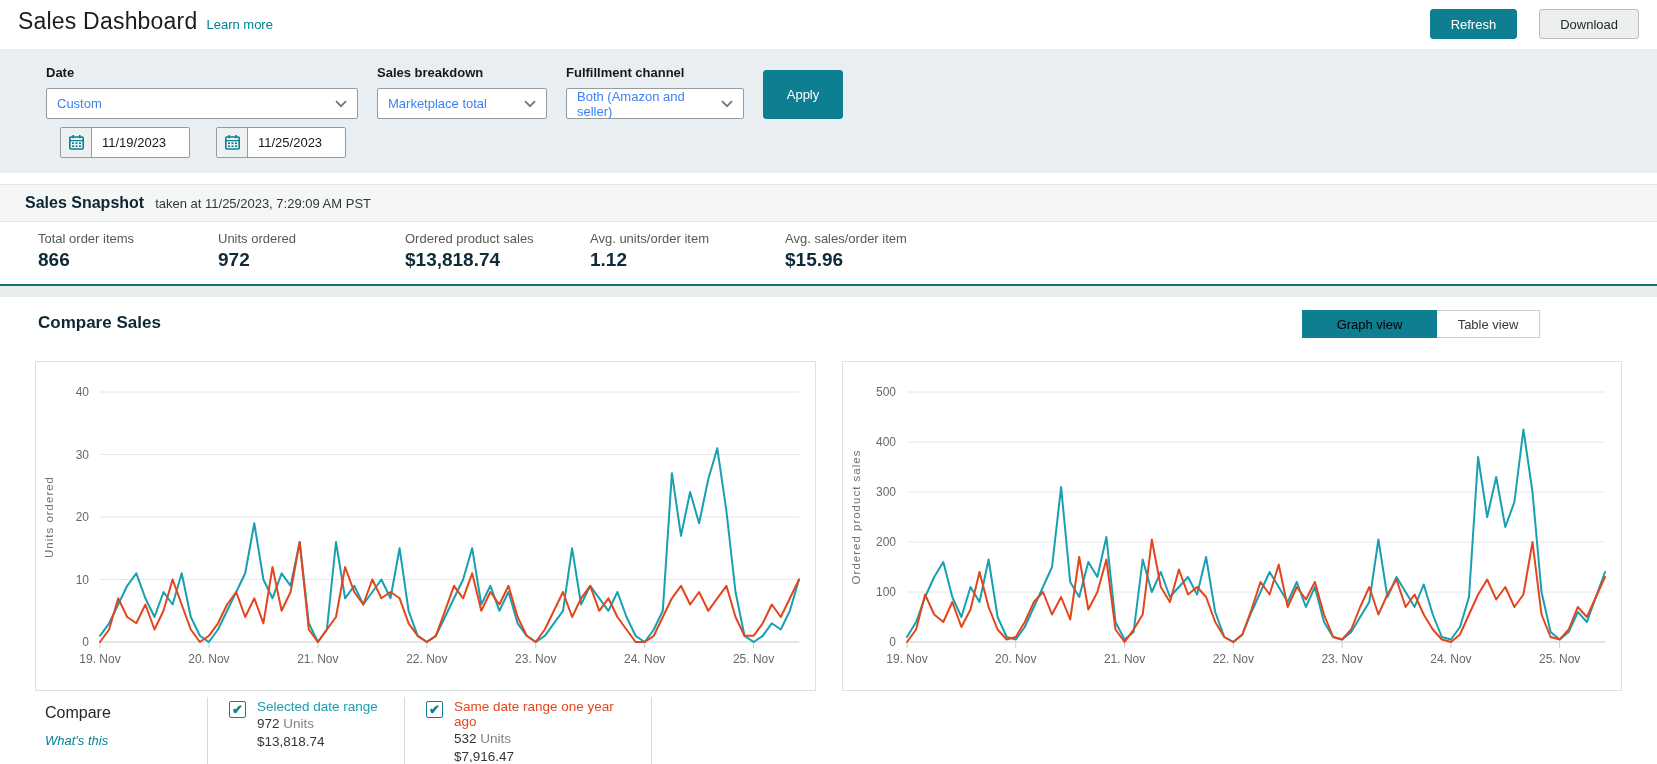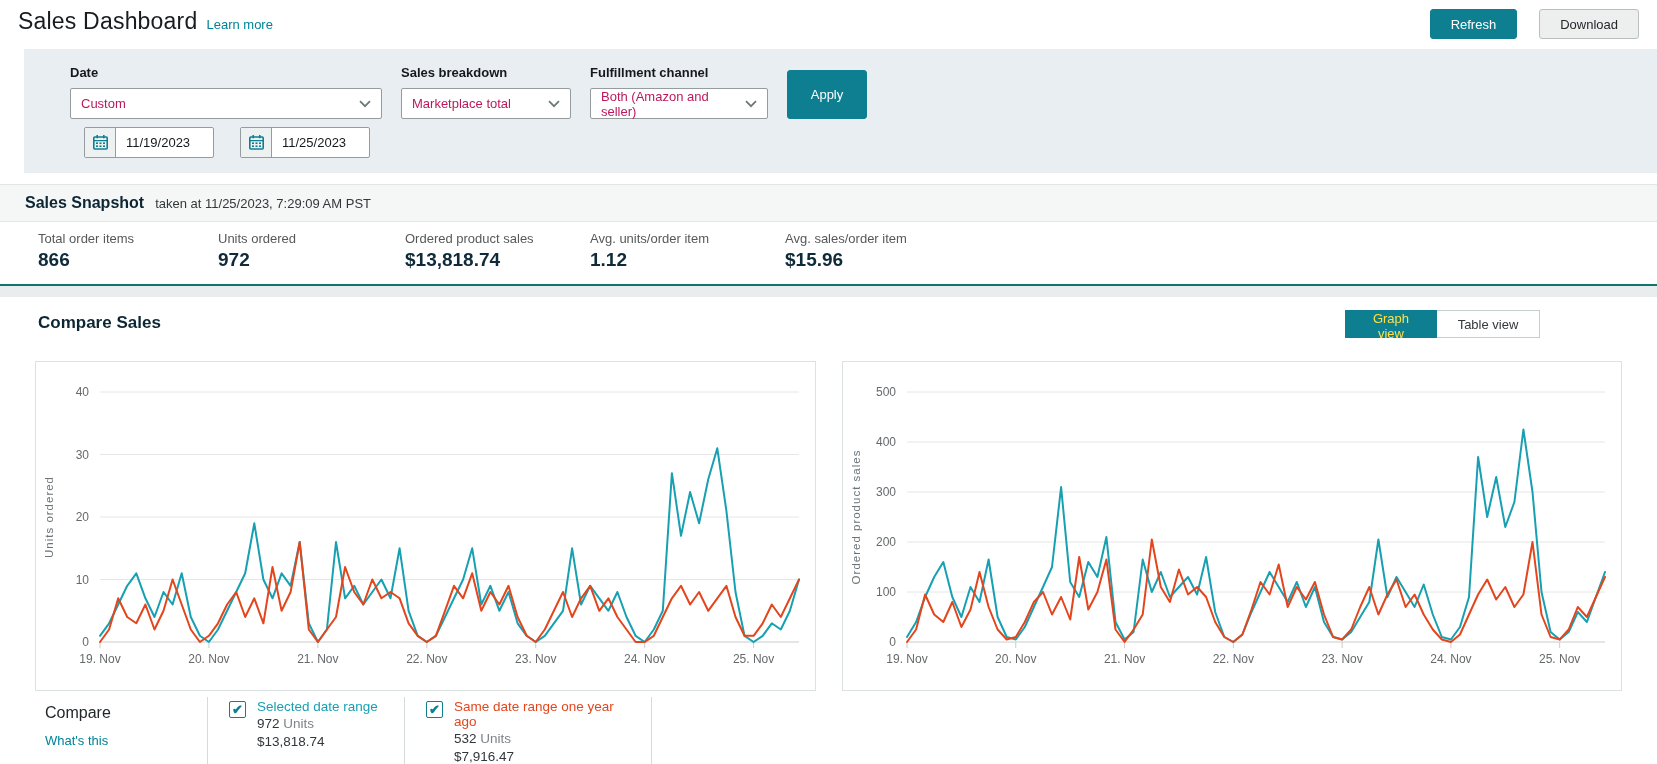--- a/index.html
+++ b/index.html
@@ -12,27 +12,27 @@
   .title-wrap { display:flex; align-items:baseline; gap:9px; }
   .page-title { font-size:23px; font-weight:400; color:#191c1f; letter-spacing:.2px; }
   .learn-more { font-size:13px; color:#008296; text-decoration:none; cursor:pointer; }
   .hdr-buttons { display:flex; gap:22px; padding-top:1px; }
   .btn { font-size:13px; border-radius:3px; height:30px; padding:0 20px; cursor:pointer;
     font-family:inherit; }
   .btn-primary { background:#0e7f90; color:#fff; border:1px solid #0e7f90;text-align:center; }
   .btn-secondary { background:#edefef; color:#23282b; border:1px solid #b9bec1; }
 
   
-  .filter-bar { background:#e8eef1; padding:16px 46px 15px 46px; height:124px;margin-left:24px; }
+  .filter-bar { background:#e8eef1; padding:16px 46px 15px 46px; height:124px; }
   .filter-row { display:flex; align-items:flex-end; gap:19px; }
   .filter-group { display:flex; flex-direction:column; }
   .filter-label { font-size:13px; font-weight:bold; color:#16191c; margin-bottom:8px; }
   .select { height:31px; background:#fff; border:1px solid #949c9e; border-radius:2px;
     display:flex; align-items:center; justify-content:space-between; padding:0 10px;
-    font-size:13px; color:#be185d; cursor:pointer; }
+    font-size:13px; color:#3b82f6; cursor:pointer; }
   .sel-date { width:312px; }
   .sel-breakdown { width:170px; }
   .sel-fulfillment { width:178px; }
   .chev { margin-left:10px; flex:0 0 auto; }
   .apply-btn { height:49px; width:80px; }
   .date-row { display:flex; gap:26px; margin:8px 0 0 14px; }
   .date-input { display:flex; height:31px; width:130px; background:#fff;
     border:1px solid #949c9e; border-radius:2px; overflow:hidden; cursor:text; }
   .cal-btn { width:31px; background:#eef1f1; border-right:1px solid #949c9e;
     display:flex; align-items:center; justify-content:center; flex:0 0 auto; cursor:pointer; }
@@ -53,31 +53,31 @@
   .metric-value { font-size:19px; font-weight:bold; color:#0f2a38; margin-top:3px; }
 
   
   .gap-band { height:11px; background:#e9eded; }
   .compare-section { background:#fff; padding-top:13px; }
   .compare-head { display:flex; justify-content:space-between; align-items:flex-start;
     padding:0 117px 0 38px; }
   .compare-title { font-size:17px; font-weight:bold; color:#0c2633; padding-top:3px; }
   .view-toggle { display:flex; }
   .toggle-btn { height:28px; font-size:13px; padding:0 16px; cursor:pointer; font-family:inherit; }
-  .toggle-active { background:#0e7f90; color:#fde047; border:1px solid #0e7f90; width:92px; }
+  .toggle-active { background:#0e7f90; color:#000000; border:1px solid #0e7f90; width:135px; }
   .toggle-inactive { background:#fff; color:#33383b; border:1px solid #c9cecf; border-left:none; width:103px; }
 
   .charts-row { display:flex; gap:26px; margin:23px 35px 0 35px; }
   .chart-panel { flex:1 1 0; height:330px; border:1px solid #dce1e1; background:#fff; position:relative; }
 
   
   .legend-strip { display:flex; align-items:stretch; margin-top:6px; padding-left:45px; height:73px; }
   .compare-block { width:162px; padding-top:7px; }
   .compare-label { font-size:16px; color:#22272a; }
-  .whats-this { font-size:13px; color:#008296; margin-top:11px; cursor:pointer; display:inline-block; }
+  .whats-this { font-size:13px; color:#008296; margin-top:11px; cursor:pointer; display:inline-block;font-style:italic; }
   .legend-item { border-left:1px solid #d5dbdb; display:flex; gap:11px; padding:2px 20px 0 21px; }
   .legend-item.last { border-right:1px solid #d5dbdb; }
   .li-1 { width:197px; } .li-2 { width:248px; }
   .checkbox { width:17px; height:17px; border:1px solid #0e7f90; border-radius:2px;
     background:#fff; color:#0e7f90; font-size:13px; font-weight:bold; line-height:15px;
     text-align:center; flex:0 0 auto; margin-top:2px; cursor:pointer; }
   .legend-label { font-size:13.5px; }
   .legend-units { font-size:13.5px; color:#31373b; margin-top:2px; }
   .legend-units .suffix { color:#7d8488; }
   .legend-amount { font-size:13.5px; color:#31373b; margin-top:3px; }

